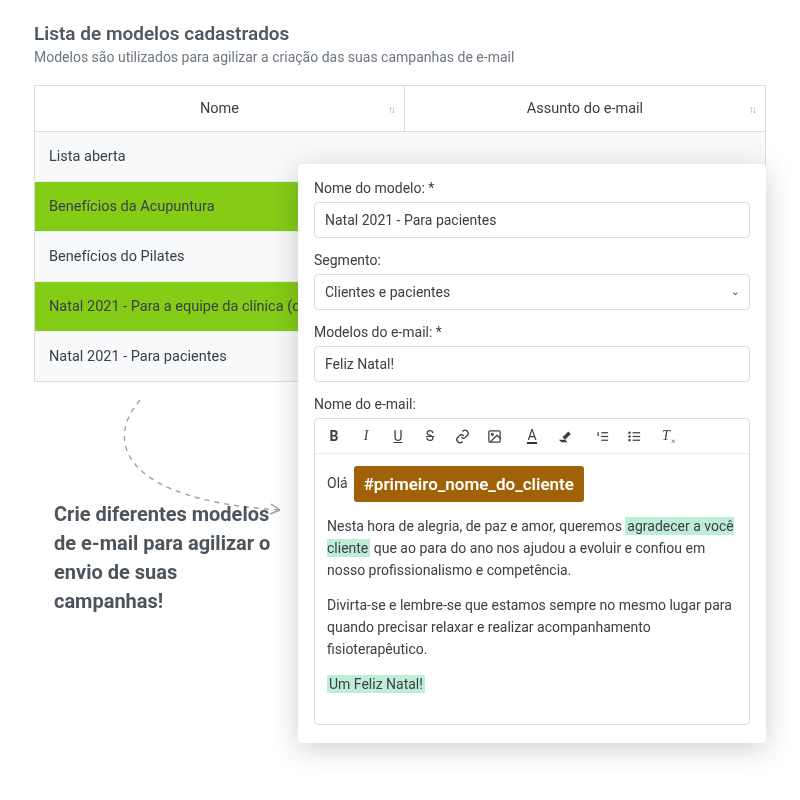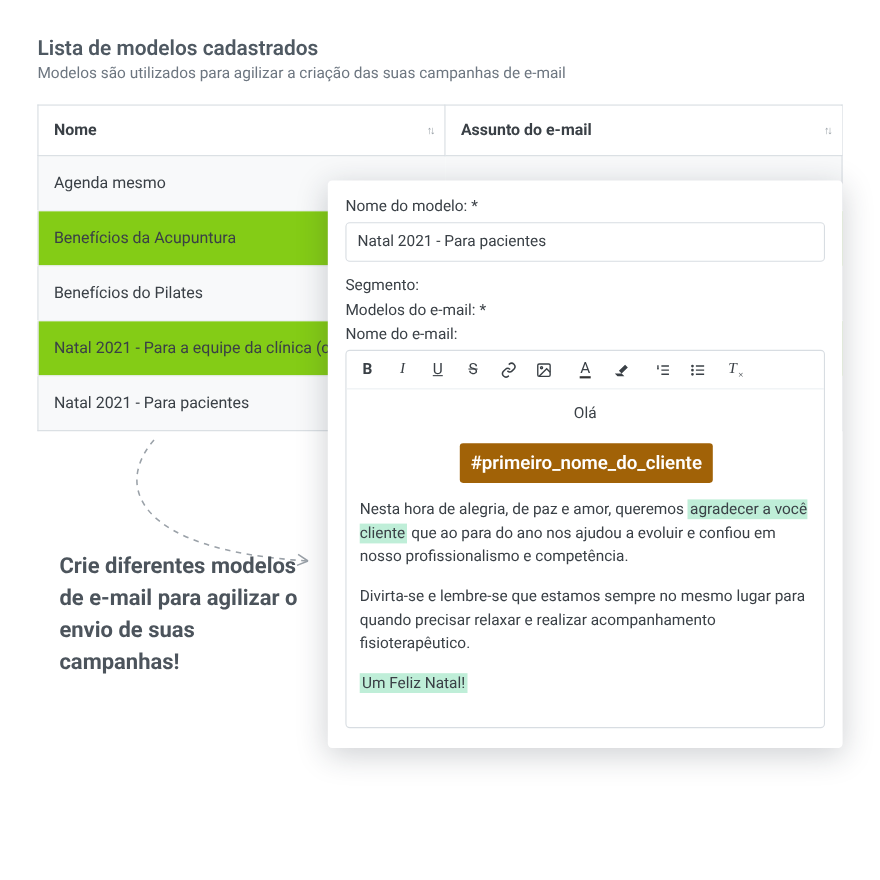--- a/index.html
+++ b/index.html
@@ -13,36 +13,35 @@
     overflow: hidden;
   }
   .page {
     padding: 22px 34px 0 34px;
   }
   .page-title {
     font-size: 19px;
     font-weight: 600;
     color: #4f5962;
     margin-bottom: 4px;
-    margin-top: 10px;
   }
   .page-sub {
     font-size: 14px;
     color: #6d7680;
     margin-bottom: 20px;
   }
   table.models {
     width: 100%;
     border-collapse: collapse;
     border: 1px solid #d8dde2;
   }
   table.models th {
-    text-align: left;
+    text-align: center;
     font-size: 14.5px;
-    font-weight: 700;
+    font-weight: 400;
     color: #3a4046;
     padding: 14px 14px;
     border: 1px solid #d8dde2;
     background: #fff;
     position: relative;
   }
   .sort {
     position: absolute;
     right: 10px;
     top: 50%;
@@ -162,21 +161,21 @@
     font-weight: 600;
     padding: 5px 10px;
     border-radius: 3px;
     font-size: 17px;
     margin-left: 2px;
   }
   .hl {
     background: #bfeed8;
     padding: 1px 2px;
   }
-  .greet-line { display:flex; align-items:center; gap:15px; margin-bottom:14px;flex-direction:column;}
+  .greet-line { display:flex; align-items:center; gap:4px; margin-bottom:14px;}
 </style>
 </head>
 <body>
 
 <div class="page">
   <div class="page-title">Lista de modelos cadastrados</div>
   <div class="page-sub">Modelos são utilizados para agilizar a criação das suas campanhas de e-mail</div>
 
   <table class="models">
     <thead>
@@ -186,21 +185,21 @@
           <span class="sort">↑↓</span>
         </th>
         <th class="col-ass">
           <span>Assunto do e-mail</span>
           <span class="sort">↑↓</span>
         </th>
       </tr>
     </thead>
     <tbody>
       <tr class="alt">
-          <td>Agenda mesmo</td>
+          <td>Lista aberta</td>
           <td></td>
         </tr>
       <tr>
           <td>Benefícios da Acupuntura</td>
           <td></td>
         </tr>
       <tr class="alt">
           <td>Benefícios do Pilates</td>
           <td></td>
         </tr>
@@ -221,22 +220,29 @@
   <path d="M 180 120 l -9 -6 M 180 120 l -10 4" fill="none" stroke="#9aa1a8" stroke-width="1.4"></path>
 </svg>
 
 <div class="callout">Crie diferentes modelos de e-mail para agilizar o envio de suas campanhas!</div>
 
 <div class="panel">
   <div class="fld-label">Nome do modelo: *</div>
   <input class="fld-input" value="Natal 2021 - Para pacientes" style="">
 
   <div class="fld-label">Segmento:</div>
+  <div class="select-wrap">
+    <select class="fld-select">
+      <option>Clientes e pacientes</option>
+    </select>
+    <span class="select-caret">⌄</span>
+  </div>
 
   <div class="fld-label">Modelos do e-mail: *</div>
+  <input class="fld-input" value="Feliz Natal!" style="">
 
   <div class="fld-label">Nome do e-mail:</div>
   <div class="editor-box">
     <div class="toolbar">
       <span class="tool" style="font-weight:700">B</span>
       <span class="tool" style="font-style:italic;font-family:serif">I</span>
       <span class="tool" style="text-decoration:underline">U</span>
       <span class="tool" style="text-decoration:line-through">S</span>
       <span class="tool">
         <svg width="15" height="15" viewBox="0 0 24 24" fill="none" stroke="currentColor" stroke-width="2.2">

